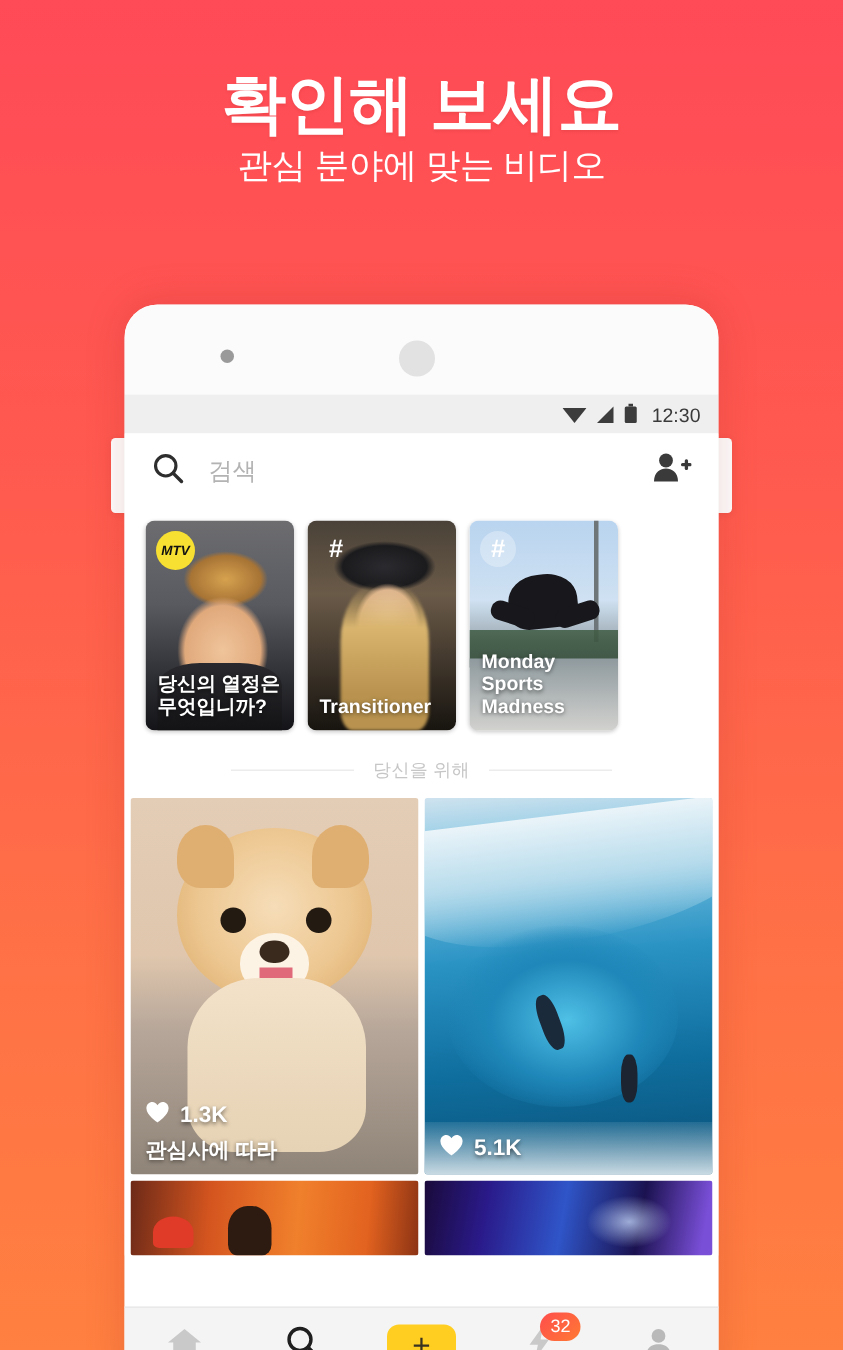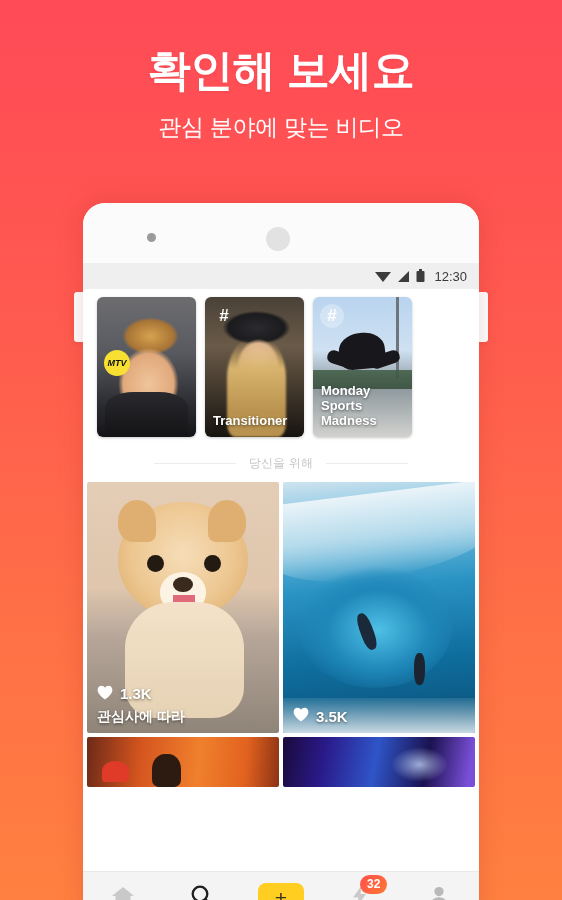--- a/index.html
+++ b/index.html
@@ -10,21 +10,21 @@
     position:relative;
   }
 
   
   .promo { position:absolute; top:0; left:0; width:562px; text-align:center; padding-top:46px; }
   .promo-title {
     color:#ffffff; font-size:43px; font-weight:bold; letter-spacing:-0.5px;
     line-height:1.15; text-shadow:0 1px 2px rgba(160,40,40,.16);
   }
   .promo-sub {
-    color:#ffffff; font-size:23px; font-weight:normal; margin-top:17px; letter-spacing:-0.3px;
+    color:#ffffff; font-size:23px; font-weight:normal; letter-spacing:-0.3px;
   }
 
   
   .phone {
     position:absolute; left:83px; top:203px; width:396px; height:720px;
     background:#f7f7f7;
     border-radius:22px 22px 0 0;
     box-shadow:0 -2px 26px rgba(150,30,30,.18);
     overflow:hidden;
   }
@@ -74,21 +74,21 @@
   }
   .story-label {
     position:absolute; left:8px; right:6px; bottom:8px;
     color:#fff; font-size:13px; font-weight:bold; line-height:1.15;
     text-shadow:0 1px 3px rgba(0,0,0,.55); z-index:4;
   }
   .badge-mtv {
     position:absolute; left:7px; top:7px; width:26px; height:26px;
     border-radius:50%; background:#f7e032; z-index:4;
     display:flex; align-items:center; justify-content:center;
-    font-size:9px; font-weight:bold; font-style:italic; color:#111;margin-top:46px;
+    font-size:9px; font-weight:bold; font-style:italic; color:#111;
   }
   .badge-hash {
     position:absolute; left:7px; top:7px; width:24px; height:24px; z-index:4;
     display:flex; align-items:center; justify-content:center;
     color:#fff; font-size:17px; font-weight:bold;
   }
   .badge-hash.circled { background:rgba(255,255,255,.30); border-radius:50%; }
   .badge-chat {
     position:absolute; left:7px; top:7px; width:24px; height:24px; z-index:4;
     display:flex; align-items:center; justify-content:center;
@@ -204,21 +204,21 @@
     justify-content:space-around; border-top:1px solid #e9e9e9; z-index:6;
   }
   .nav-item { position:relative; width:52px; height:44px;
       display:flex; align-items:center; justify-content:center; }
   .plus-btn { width:46px; height:30px; border-radius:8px; background:#ffce21;
       display:flex; align-items:center; justify-content:center;
       font-size:21px; color:#3a3220; font-weight:normal; line-height:1; }
   .nav-badge {
     position:absolute; left:26px; top:-1px; min-width:27px; height:19px;
     border-radius:10px; background:linear-gradient(135deg,#ff4d4d,#ff7a33);
-    color:#fff; font-size:12px; font-weight:bold;
+    color:#fff; font-size:12px; font-weight:normal;
     display:flex; align-items:center; justify-content:center; padding:0 5px;
   }
 </style>
 </head>
 <body>
 
 <div class="promo">
   <div class="promo-title">확인해 보세요</div>
   <div class="promo-sub">관심 분야에 맞는 비디오</div>
 </div>
@@ -247,29 +247,50 @@
       <svg width="9" height="14" viewBox="0 0 9 14">
         <rect x="3" y="0" width="3" height="2" fill="#3c3c3c"></rect>
         <rect x="0.5" y="2" width="8" height="11" rx="1" fill="#3c3c3c"></rect>
       </svg>
     </span>
     <span class="sb-time">12:30</span>
   </div>
 
   <div class="screen">
 
+    <div class="searchbar">
+      <div class="search-left">
+        <span>
+          <svg width="22" height="22" viewBox="0 0 22 22">
+            <circle cx="9.5" cy="9.5" r="6.8" fill="none" stroke="#2e2e2e" stroke-width="2.1"></circle>
+            <line x1="14.4" y1="14.4" x2="20" y2="20" stroke="#2e2e2e" stroke-width="2.3" stroke-linecap="round"></line>
+          </svg>
+        </span>
+        <span class="search-placeholder">검색</span>
+      </div>
+      <span class="adduser">
+        <svg width="26" height="22" viewBox="0 0 26 22">
+          <circle cx="9" cy="6" r="4.6" fill="#3a3a3a"></circle>
+          <path d="M1 20 C1 13.8 5.2 11.4 9 11.4 C12.8 11.4 17 13.8 17 20 Z" fill="#3a3a3a"></path>
+          <rect x="19" y="7.6" width="7.2" height="2.2" rx="1" fill="#3a3a3a"></rect>
+          <rect x="21.5" y="5.1" width="2.2" height="7.2" rx="1" fill="#3a3a3a"></rect>
+        </svg>
+      </span>
+    </div>
 
     <div class="stories-wrap">
       <div class="stories">
 
         <div class="story">
           <div class="art s1">
               <div class="s1-body"></div>
             </div>
           <div class="badge-mtv">MTV</div>
+          <div class="story-label" style="white-space:pre-line;">당신의 열정은
+무엇입니까?</div>
         </div>
 
         <div class="story">
           <div class="art s2">
               <div class="s2-hair"></div>
             </div>
           <div class="badge-hash">#</div>
           <div class="story-label" style="white-space:pre-line;">Transitioner</div>
         </div>
 
@@ -333,21 +354,21 @@
           <div class="surfer2"></div>
           <div class="wave-foam"></div>
         </div>
         <div class="tile-meta">
           <div class="likes">
             <span>
               <svg width="16" height="15" viewBox="0 0 16 15">
                   <path d="M8 14.3 C8 14.3 0.6 9.6 0.6 4.9 C0.6 2.3 2.5 0.7 4.5 0.7 C6 0.7 7.3 1.6 8 2.8 C8.7 1.6 10 0.7 11.5 0.7 C13.5 0.7 15.4 2.3 15.4 4.9 C15.4 9.6 8 14.3 8 14.3 Z" fill="#fff"></path>
                 </svg>
             </span>
-            <span>3.5K</span>
+            <span>5.1K</span>
           </div>
         </div>
       </div>
 
       <div class="tile short">
         <div class="tile-red">
           <div class="cap"></div>
             <div class="man"></div>
         </div>
       </div>

